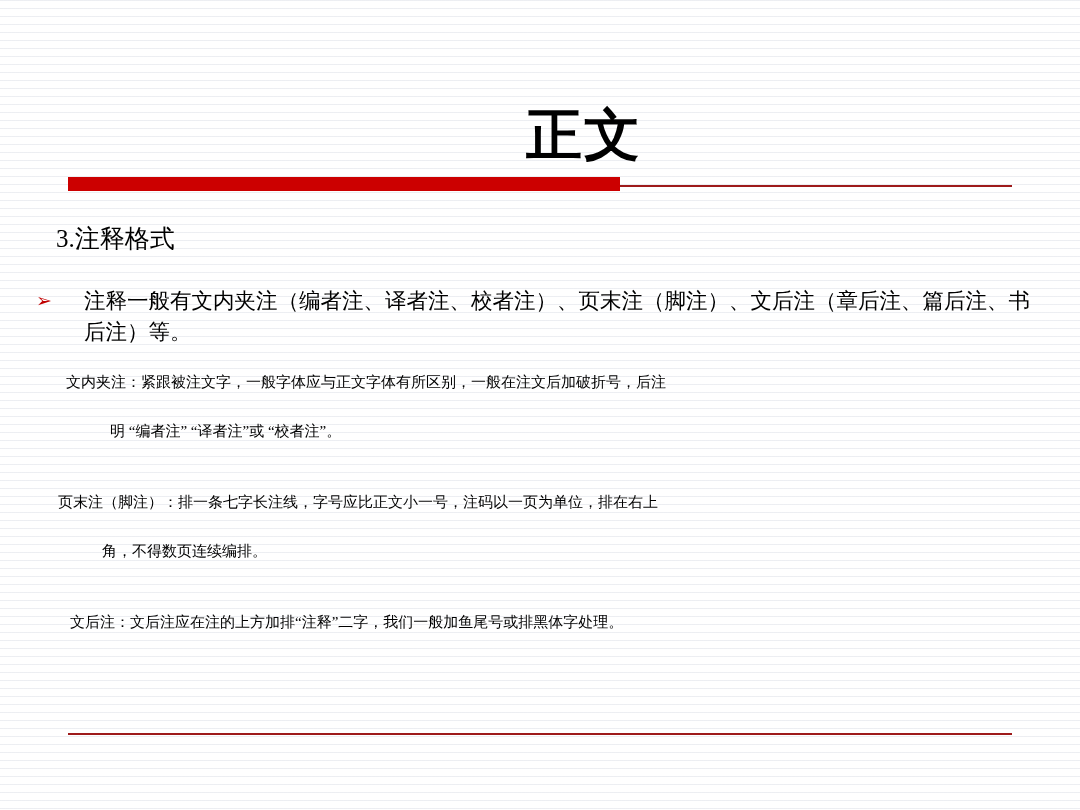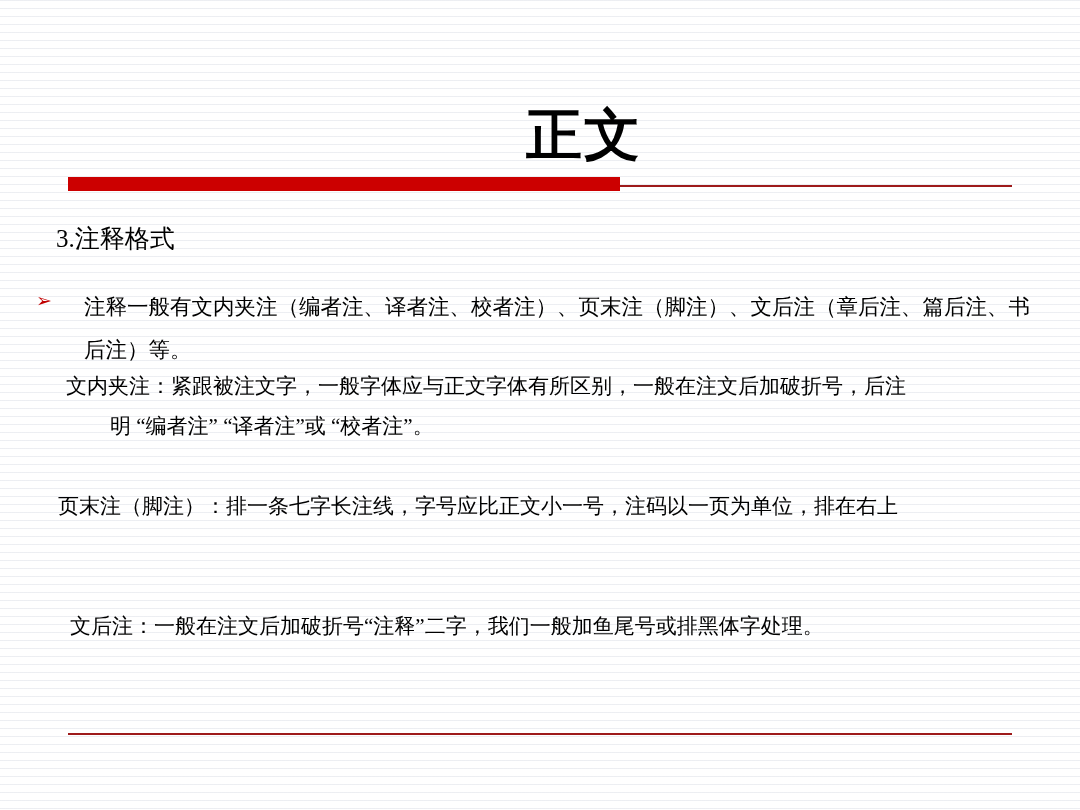--- a/index.html
+++ b/index.html
@@ -80,35 +80,35 @@
     flex: 0 0 auto;
     width: 26px;
     color: #c00000;
     font-size: 19px;
     line-height: 30px;
     text-align: left;
   }
   .bullet-text {
     flex: 1 1 auto;
     font-size: 21.5px;
-    line-height: 43px;
+    line-height: 31px;
     color: #000000;
     padding-left: 22px;
     text-indent: 0;
   }
   .para {
     position: absolute;
-    font-size: 21px;
+    font-size: 15px;
     color: #000000;
     line-height: 1.42;
     width: 960px;
   }
   .para .indent {
     display: block;
-    margin-top: 10px;
+    margin-top: 28px;
     padding-left: 44px;
   }
   .p1 { left: 66px; top: 372px; }
   .p2 { left: 58px; top: 492px; }
   .p3 { left: 70px; top: 612px; }
   .bottom-rule {
     position: absolute;
     left: 68px;
     top: 733px;
     width: 944px;
@@ -133,21 +133,22 @@
     <span class="bullet-text">注释一般有文内夹注（编者注、译者注、校者注）、页末注（脚注）、文后注（章后注、篇后注、书后注）等。</span>
   </div>
 
   <div class="para p1">
     <span>文内夹注：紧跟被注文字，一般字体应与正文字体有所区别，一般在注文后加破折号，后注</span>
     <span class="indent">明 “编者注” “译者注”或 “校者注”。</span>
   </div>
 
   <div class="para p2">
     <span>页末注（脚注）：排一条七字长注线，字号应比正文小一号，注码以一页为单位，排在右上</span>
+    <span class="indent">角，不得数页连续编排。</span>
   </div>
 
   <div class="para p3">
-    <span>文后注：一般在注文后加破折号“注释”二字，我们一般加鱼尾号或排黑体字处理。</span>
+    <span>文后注：文后注应在注的上方加排“注释”二字，我们一般加鱼尾号或排黑体字处理。</span>
   </div>
 
   <div class="bottom-rule"></div>
 
 </div>
 
 </body></html>

